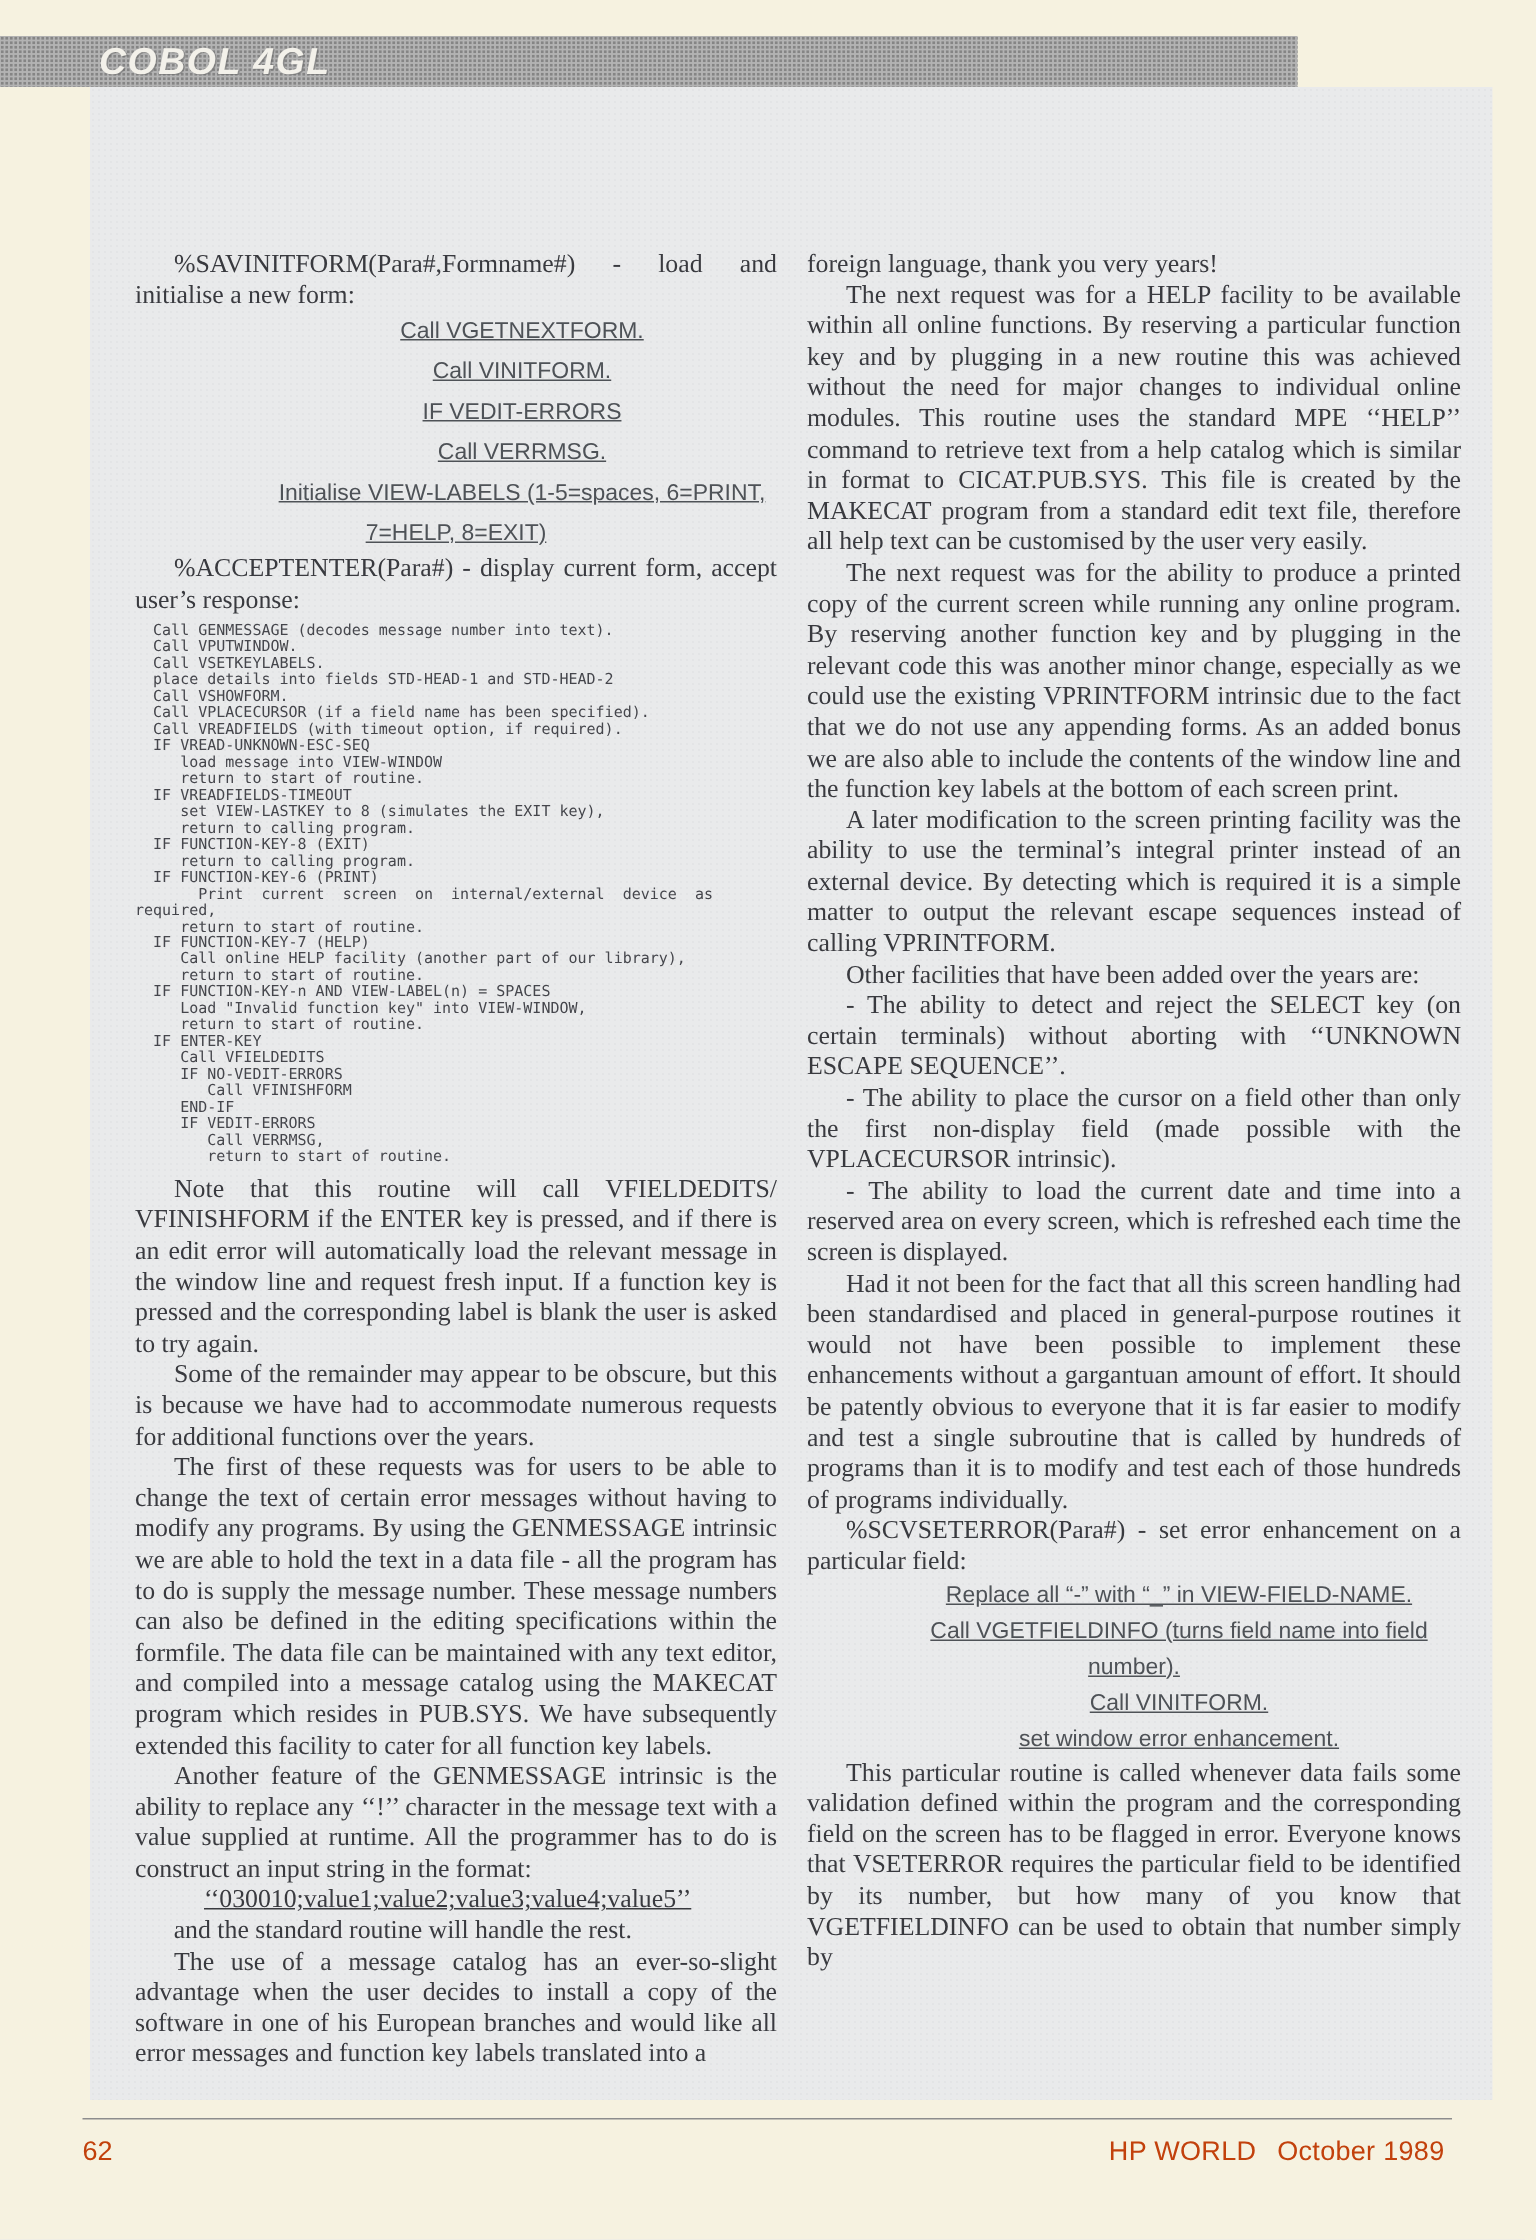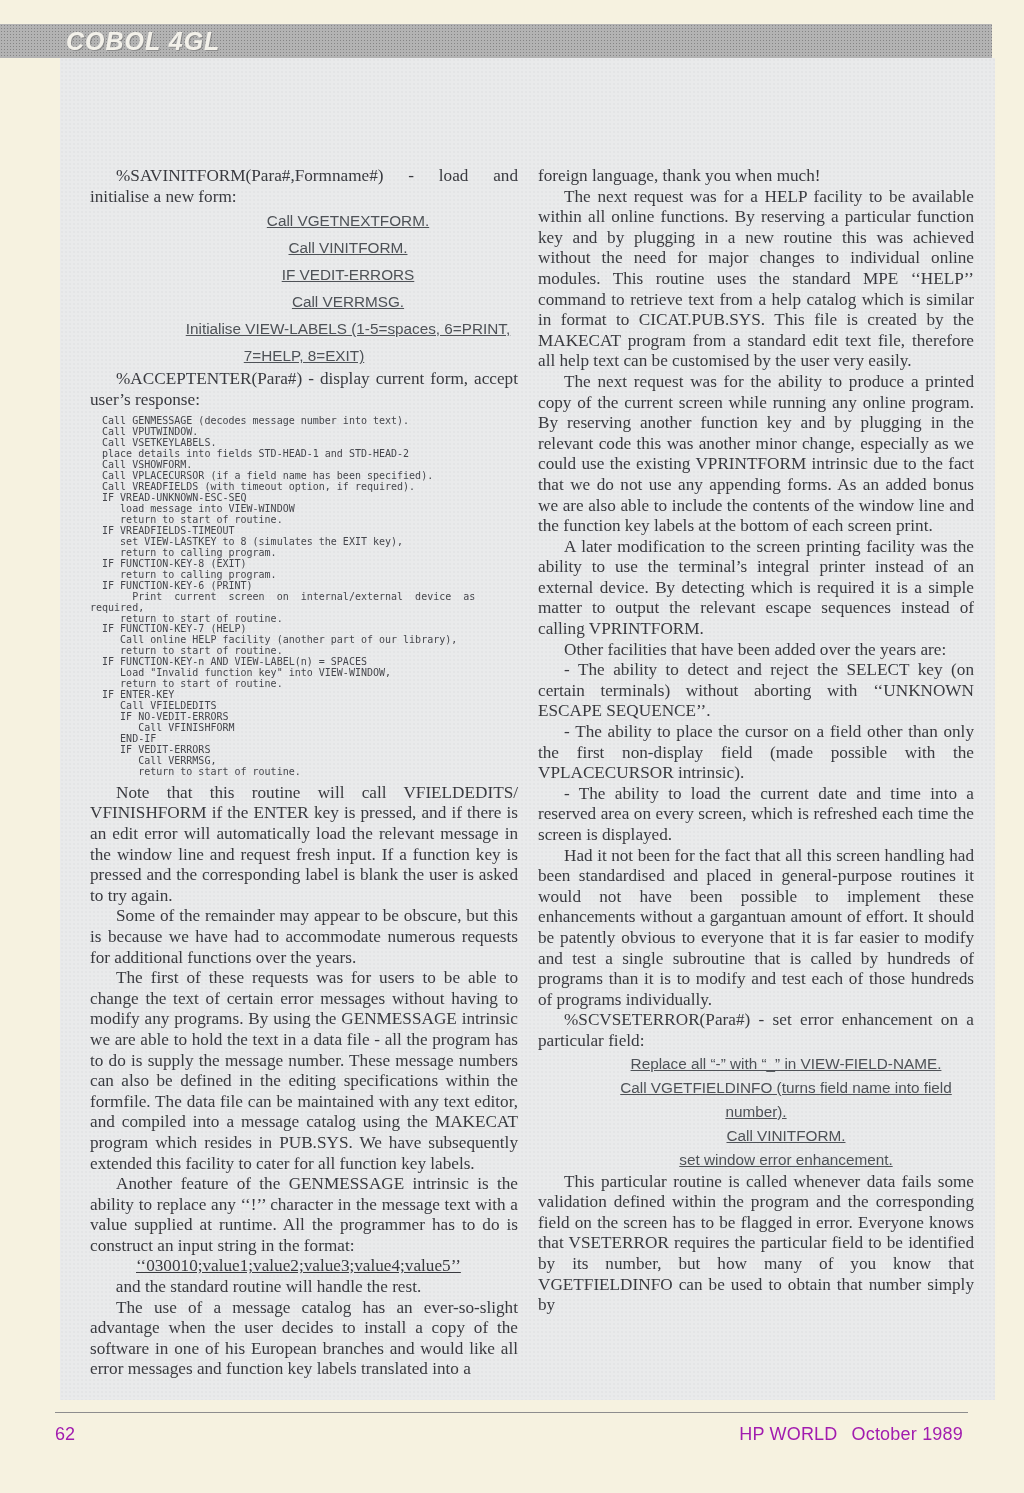--- a/index.html
+++ b/index.html
@@ -7,21 +7,21 @@
     width:1024px; height:1493px;
     background:#f6f2e0;
     font-family:"Liberation Serif", serif;
     position:relative;
     overflow:hidden;
   }
   .page { position:absolute; inset:0; }
 
   
   .banner {
-    position:absolute; left:0; top:24px; width:992px; height:34px;
+    position:absolute; left:0; top:24px; width:865px; height:34px;
     background-color:#b3b3b3;
     background-image: radial-gradient(#858585 0.9px, rgba(0,0,0,0) 1px);
     background-size:3px 3px;
     display:flex; align-items:center;
   }
   .banner-text {
     margin-left:66px;
     font-family:"Liberation Sans", sans-serif;
     font-style:italic; font-weight:bold;
     font-size:25px; letter-spacing:1px;
@@ -68,21 +68,21 @@
   }
 
   .footer-rule {
     position:absolute; left:55px; top:1412px; width:913px; height:1px;
     background:#8d8d8d;
   }
   .footer-row {
     position:absolute; left:55px; top:1424px; width:908px;
     display:flex; justify-content:space-between; align-items:baseline;
     font-family:"Liberation Sans", sans-serif;
-    font-size:18px; color:#a21caf;
+    font-size:18px; color:#c2410c;
   }
   .journal span { letter-spacing:0.2px; }
   .journal .date-part { margin-left:14px; }
 </style>
 </head>
 <body>
 
 <div class="page">
 
   <div class="banner">
@@ -133,21 +133,21 @@
         return to start of routine.</pre>
         <p class="p indent">Note that this routine  will call VFIELDEDITS/ VFINISHFORM if the ENTER key is pressed, and if there is an edit error will automatically load the relevant message in the window line and request fresh input.  If a function key is pressed and the corresponding label is blank the user is asked to try again.</p>
         <p class="p indent">Some of the remainder may appear to be obscure, but this is because we have had to accommodate numerous requests for additional functions over the years.</p>
         <p class="p indent">The first of these requests was for users to be able to change the text of certain error messages without having to modify any programs. By using the GENMESSAGE intrinsic we are able to hold the text in a data file - all the program has to do is supply the message number. These message numbers can also be defined in the editing specifications within the formfile. The data file can be maintained with any text editor, and compiled into a message catalog using the MAKECAT program which resides in PUB.SYS. We have subsequently extended this facility to cater for all function key labels.</p>
         <p class="p indent">Another feature of the GENMESSAGE intrinsic is the ability to replace any ‘‘!’’ character in the message text with a value supplied at runtime.  All the programmer has to do is construct an input string in the format:</p>
         <p class="p q">‘‘030010;value1;value2;value3;value4;value5’’</p>
         <p class="p">  and the standard routine will handle the rest.</p>
         <p class="p indent">The use of a message catalog has an ever-so-slight advantage when the user decides to install a copy of the software in one of his European branches and would like all error messages and function key labels translated into a</p>
       </div>
     <div class="col col-right" id="col-right">
-        <p class="p">foreign language, thank you when much!</p>
+        <p class="p">foreign language, thank you very years!</p>
         <p class="p indent">The next request was for a HELP facility to be available within all online functions. By reserving a particular function key and by plugging in a new routine this was achieved without the need for major changes to individual online modules. This routine uses the standard MPE ‘‘HELP’’ command to retrieve text from a help catalog which is similar in format to CICAT.PUB.SYS.  This file  is created by the MAKECAT program from a standard edit text file, therefore all help text can be customised by the user very easily.</p>
         <p class="p indent">The next request was for the ability to produce a printed copy of the current screen while running any online program. By reserving another function key and by plugging in the relevant code this was another minor change, especially as we could use the existing VPRINTFORM intrinsic due to the fact that we do not use any appending forms. As an added bonus we are also able to include the contents of the window line and the function key labels at the bottom of each screen print.</p>
         <p class="p indent">A later modification to the screen printing facility was the ability to use the terminal’s integral printer instead of an external device.  By detecting which is required it is a simple matter to output the relevant escape sequences instead of calling VPRINTFORM.</p>
         <p class="p indent">Other facilities that have been added over the years are:</p>
         <p class="p indent">- The ability to detect and reject the SELECT key (on certain terminals)   without aborting with ‘‘UNKNOWN ESCAPE SEQUENCE’’.</p>
         <p class="p indent">- The ability to place the cursor on a field other than only the first   non-display field (made possible with the VPLACECURSOR intrinsic).</p>
         <p class="p indent">- The ability to load the current date and time into a reserved area on  every screen, which is refreshed each time the screen is displayed.</p>
         <p class="p indent">Had it not been for the fact that all this screen handling had been standardised and placed in general-purpose routines it would not have been possible to implement these enhancements without a gargantuan amount of effort.  It should be patently obvious to everyone that it is far easier to modify and test a single subroutine that is called by hundreds of programs than it is to modify and test each of those hundreds of programs individually.</p>
         <p class="p indent">%SCVSETERROR(Para#) - set error enhancement on a particular field:</p>
         <p class="step">Replace all “-” with “_” in VIEW-FIELD-NAME.</p>

